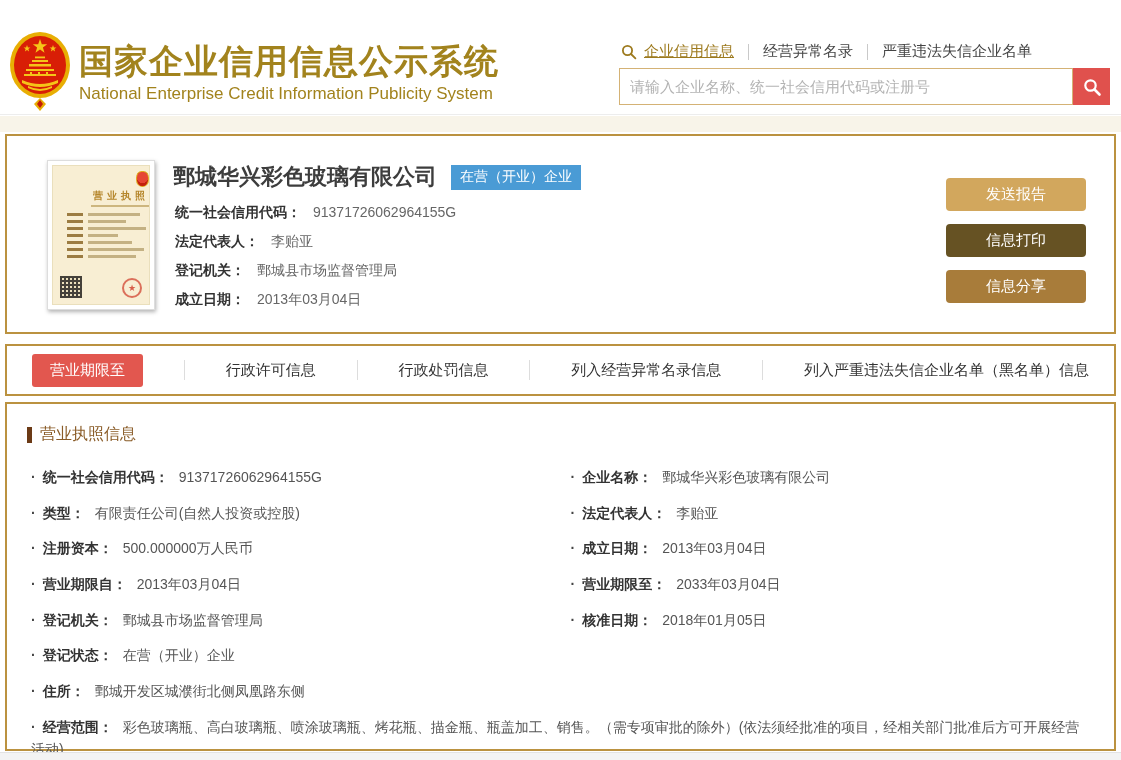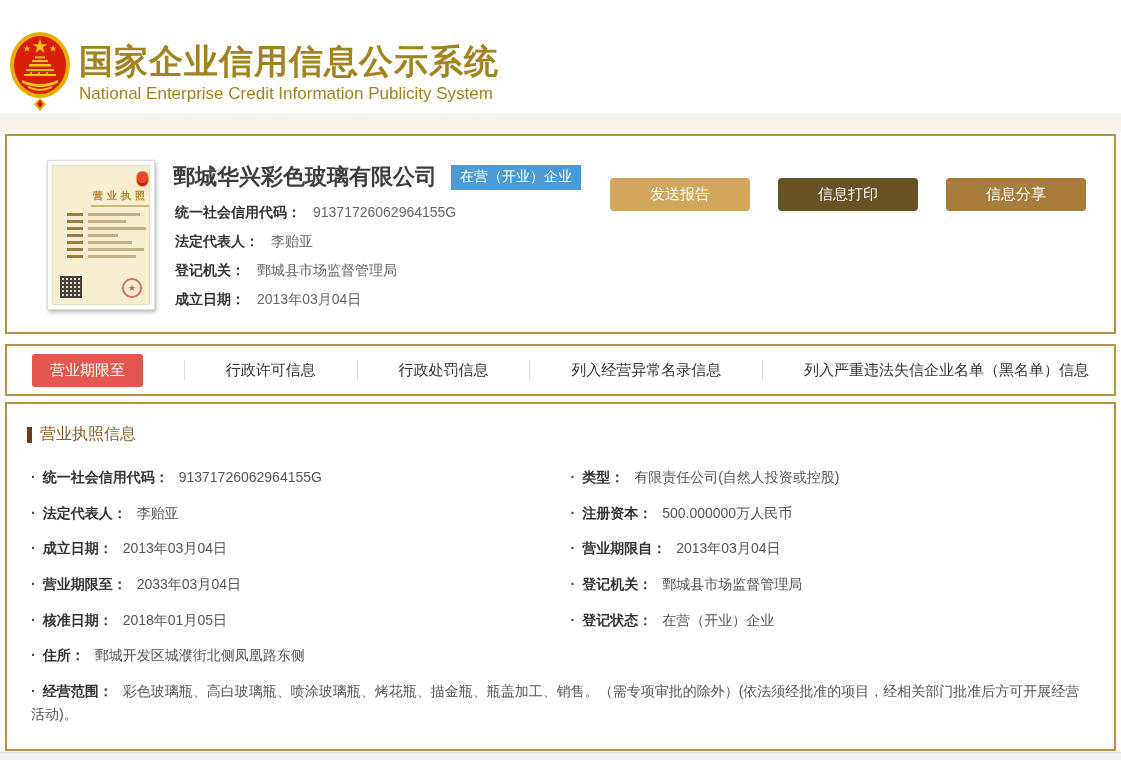--- a/index.html
+++ b/index.html
@@ -53,21 +53,21 @@
 
   .company-info { margin-left:18px; flex:1 1 auto; padding-top:2px; }
   .name-row { display:flex; align-items:center; gap:14px; }
   .company-name { margin:0; font-size:22px; font-weight:bold; color:#3d3d3d; white-space:nowrap; }
   .status-badge { background:#4a9bd5; color:#fff; font-size:14px; padding:3px 9px 4px; white-space:nowrap; }
   .c-fields { margin-top:12px; }
   .c-field { margin:0 0 11px 2px; font-size:14px; white-space:nowrap; }
   .c-label { font-weight:bold; color:#333; }
   .c-value { color:#666; margin-left:12px; }
 
-  .action-buttons { display:flex; flex-direction:row; gap:28px; padding-top:18px; flex:0 0 auto; }
+  .action-buttons { display:flex; flex-direction:column; gap:13px; padding-top:18px; flex:0 0 auto; }
   .btn { width:140px; height:33px; border:none; border-radius:4px; color:#fff; font-size:15px; cursor:pointer; font-family:inherit; }
   .btn-report { background:#d2a75d; }
   .btn-share  { background:#a87c3a; }
   .btn-print  { background:#665223; }
 
   
   .tabs-card { margin-top:10px; height:52px; display:flex; align-items:center; justify-content:space-between; padding:0 25px; }
   .dtab { font-size:15px; color:#333; cursor:pointer; white-space:nowrap; }
   .dtab.active { background:#e2574f; color:#fff; padding:7px 18px; border-radius:3px; }
   .tab-sep { width:1px; height:20px; background:#ddd; flex:0 0 auto; }
@@ -109,20 +109,44 @@
       <rect x="30" y="44" width="2" height="4" fill="#f5c518"></rect>
       <rect x="38" y="44" width="2" height="4" fill="#f5c518"></rect>
       <path d="M14 52 Q32 60 50 52 L50 55 Q32 63 14 55 Z" fill="#f5c518"></path>
       <path d="M20 58 Q32 64 44 58 L44 60 Q32 66 20 60 Z" fill="#f5c518"></path>
     </svg>
   </div>
   <div class="title-block">
     <h1 class="site-title">国家企业信用信息公示系统</h1>
     <div class="site-subtitle">National Enterprise Credit Information Publicity System</div>
   </div>
+  <div class="search-area">
+    <div class="search-tabs">
+      <span class="s-icon">
+        <svg width="16" height="16" viewBox="0 0 16 16">
+            <circle cx="6.5" cy="6.5" r="4.6" fill="none" stroke="#9d7a1e" stroke-width="1.8"></circle>
+            <line x1="10" y1="10" x2="14.4" y2="14.4" stroke="#9d7a1e" stroke-width="1.8" stroke-linecap="round"></line>
+          </svg>
+      </span>
+      <a class="stab active">企业信用信息</a>
+      <span class="vsep"></span>
+      <a class="stab">经营异常名录</a>
+      <span class="vsep"></span>
+      <a class="stab">严重违法失信企业名单</a>
+    </div>
+    <div class="search-row">
+      <input class="search-input" placeholder="请输入企业名称、统一社会信用代码或注册号" style="">
+      <button class="search-btn">
+        <svg width="20" height="20" viewBox="0 0 20 20">
+            <circle cx="8.5" cy="8.5" r="5.2" fill="none" stroke="#fff" stroke-width="2.2"></circle>
+            <line x1="12.5" y1="12.5" x2="17.5" y2="17.5" stroke="#fff" stroke-width="2.6" stroke-linecap="round"></line>
+          </svg>
+      </button>
+    </div>
+  </div>
 </header>
 
 <div class="cream-band"></div>
 
 <section class="card company-card">
   <div class="license-thumb">
     <div class="thumb-inner">
       <div class="t-emblem"></div>
       <div class="t-title">营业执照</div>
       <div class="t-subline"></div>
@@ -195,20 +219,21 @@
   <span class="dtab">列入严重违法失信企业名单（黑名单）信息</span>
 </section>
 
 <section class="card info-card">
   <div class="section-title">
     <span class="st-bar"></span>
     <span class="st-text">营业执照信息</span>
   </div>
   <div class="fields-grid">
     <div class="f-item"><span class="f-label">统一社会信用代码：</span><span class="f-value">91371726062964155G</span></div>
+    <div class="f-item"><span class="f-label">企业名称：</span><span class="f-value">鄄城华兴彩色玻璃有限公司</span></div>
     <div class="f-item"><span class="f-label">类型：</span><span class="f-value">有限责任公司(自然人投资或控股)</span></div>
     <div class="f-item"><span class="f-label">法定代表人：</span><span class="f-value">李贻亚</span></div>
     <div class="f-item"><span class="f-label">注册资本：</span><span class="f-value">500.000000万人民币</span></div>
     <div class="f-item"><span class="f-label">成立日期：</span><span class="f-value">2013年03月04日</span></div>
     <div class="f-item"><span class="f-label">营业期限自：</span><span class="f-value">2013年03月04日</span></div>
     <div class="f-item"><span class="f-label">营业期限至：</span><span class="f-value">2033年03月04日</span></div>
     <div class="f-item"><span class="f-label">登记机关：</span><span class="f-value">鄄城县市场监督管理局</span></div>
     <div class="f-item"><span class="f-label">核准日期：</span><span class="f-value">2018年01月05日</span></div>
     <div class="f-item"><span class="f-label">登记状态：</span><span class="f-value">在营（开业）企业</span></div>
     <div class="f-item full"><span class="f-label">住所：</span><span class="f-value">鄄城开发区城濮街北侧凤凰路东侧</span></div>

